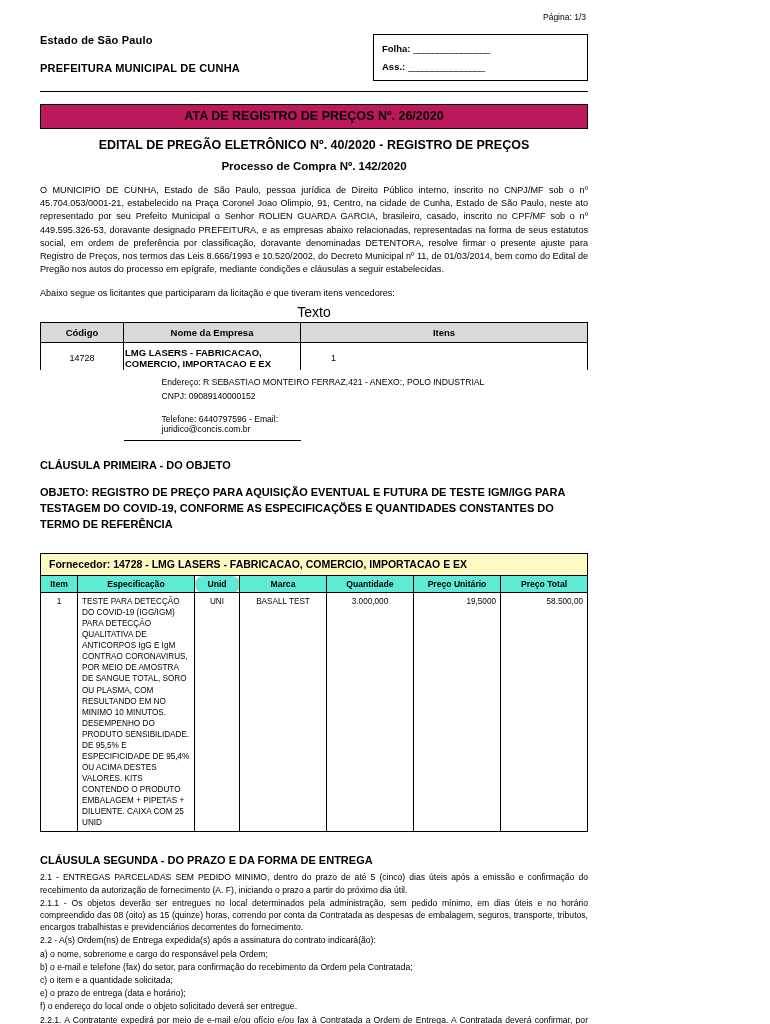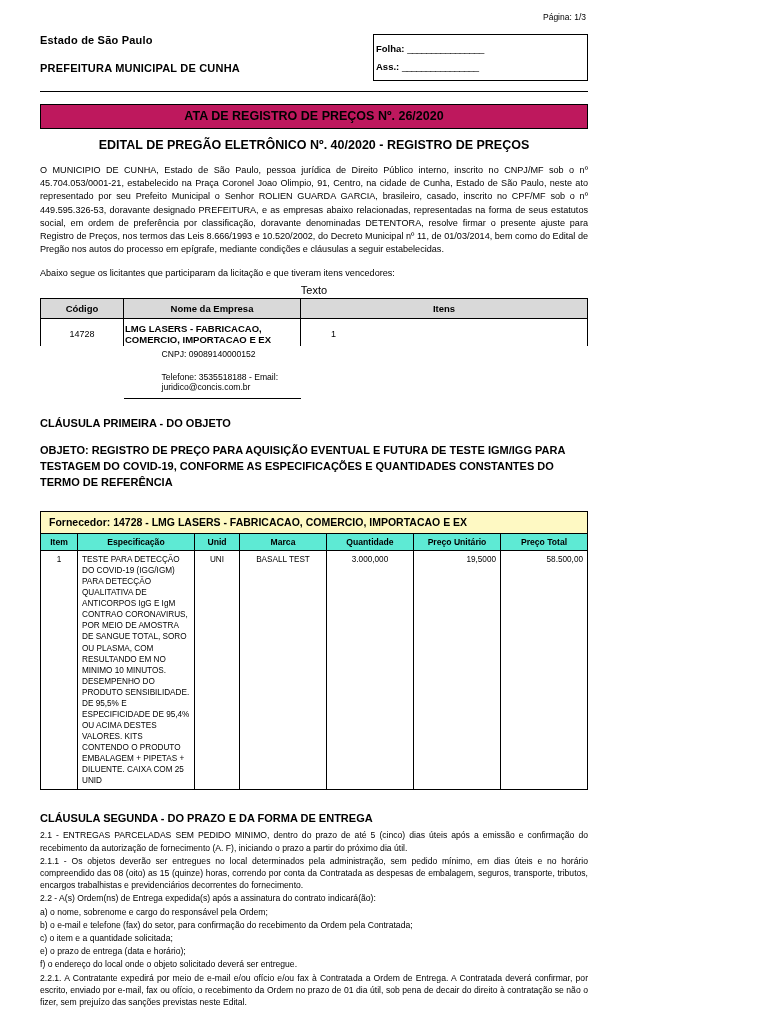--- a/index.html
+++ b/index.html
@@ -45,21 +45,21 @@
   .org-city {
     font-size: 11px;
     font-weight: bold;
     margin-top: 16px;
     letter-spacing: .2px;
   }
   .sign-box {
     border: 1px solid #000;
     width: 215px;
     box-sizing: border-box;
-    padding: 5px 8px 6px 2px;
+    padding: 5px 8px 6px 8px;
     font-size: 9.5px;
     font-weight: bold;
     margin-top: 6px;
   }
   .sign-line {
     margin: 3px 0 7px 0;
   }
   .sign-line:last-child { margin-bottom: 2px; }
   .sign-line .dots {
     font-weight: normal;
@@ -95,21 +95,21 @@
     line-height: 1.45;
     text-align: justify;
     margin-top: 12px;
   }
   .para-note {
     font-size: 9.1px;
     margin-top: 12px;
   }
   .texto-label {
     text-align: center;
-    font-size: 11px;
+    font-size: 14px;
     margin-top: 6px;
   }
   .emp-head th {
     background: #d9d9d9;
     font-weight: bold;
     text-align: center;
     font-size: 9.5px;
     padding: 4px 5px;
   }
   .emp-table {
@@ -193,21 +193,21 @@
   }
   table.items td {
     border: 1px solid #000;
     font-size: 8.2px;
     padding: 3px 4px;
     vertical-align: top;
     line-height: 1.35;
   }
   .c-item { width: 26px; text-align: center; }
   .c-esp { }
-  .c-unid { width: 34px; text-align: center; }
+  .c-unid { width: 34px; text-align: center; border-radius: 8px; }
   .c-marca { width: 76px; text-align: center; }
   .c-qtd { width: 76px; text-align: center; }
   .c-pu { width: 76px; text-align: right; }
   .c-pt { width: 76px; text-align: right; }
   .clause-body {
     font-size: 8.6px;
     line-height: 1.42;
     text-align: justify;
     margin-top: 5px;
   }
@@ -235,20 +235,21 @@
         <span>Ass.:</span>
         <span class="dots">________________</span>
       </div>
     </div>
   </div>
 
   <div class="rule"></div>
 
   <div class="title-band">ATA DE REGISTRO DE PREÇOS Nº. 26/2020</div>
   <div class="title-2">EDITAL DE PREGÃO ELETRÔNICO Nº. 40/2020 - REGISTRO DE PREÇOS</div>
+  <div class="title-3">Processo  de Compra Nº. 142/2020</div>
 
   <div class="para">O MUNICIPIO DE CUNHA, Estado de São Paulo, pessoa jurídica de Direito Público interno, inscrito no CNPJ/MF sob o nº 45.704.053/0001-21, estabelecido na Praça Coronel Joao Olimpio, 91, Centro, na cidade de Cunha, Estado de São Paulo, neste ato representado por seu Prefeito Municipal o Senhor ROLIEN GUARDA GARCIA, brasileiro, casado, inscrito no CPF/MF sob o nº 449.595.326-53, doravante designado PREFEITURA, e as empresas abaixo relacionadas, representadas na forma de seus estatutos social, em ordem de preferência por classificação, doravante denominadas DETENTORA, resolve firmar o presente ajuste para Registro de Preços, nos termos das Leis 8.666/1993 e 10.520/2002, do Decreto Municipal nº 11, de 01/03/2014, bem como do Edital de Pregão nos autos do processo em epígrafe, mediante condições e cláusulas a seguir estabelecidas.</div>
 
   <div class="para-note">Abaixo segue os licitantes que participaram da licitação e que tiveram itens vencedores:</div>
 
   <div class="texto-label">Texto</div>
 
   <table class="emp-table">
     <tbody>
       <tr class="emp-head">
@@ -256,25 +257,29 @@
         <th style="border:1px solid #000;">Nome da Empresa</th>
         <th style="border:1px solid #000;width:255px;">Itens</th>
       </tr>
       <tr>
         <td class="emp-code" style="border-top:none;border-bottom:none;">14728</td>
         <td class="emp-name" style="border:none;">LMG LASERS - FABRICACAO, COMERCIO, IMPORTACAO E EX</td>
         <td class="emp-items" style="border-top:none;border-bottom:none;">1</td>
       </tr>
       <tr>
         <td class="no-border-cell"></td>
+        <td class="emp-sub" style="border:none;" colspan="2">Endereço: R SEBASTIAO MONTEIRO FERRAZ,421 - ANEXO:, POLO INDUSTRIAL</td>
+      </tr>
+      <tr>
+        <td class="no-border-cell"></td>
         <td class="emp-sub2" style="border:none;" colspan="2">CNPJ: 09089140000152</td>
       </tr>
       <tr>
         <td class="no-border-cell" style="border-bottom:1px solid #000;"></td>
-        <td class="emp-tel" style="border:none;border-bottom:1px solid #000;">Telefone: 3535518188 - Email: juridico@concis.com.br</td>
+        <td class="emp-tel" style="border:none;border-bottom:1px solid #000;">Telefone: 6440797596 - Email: juridico@concis.com.br</td>
         <td class="no-border-cell" style="border-bottom:1px solid #000;"></td>
       </tr>
     </tbody>
   </table>
 
   <div class="clause-h">CLÁUSULA PRIMEIRA - DO OBJETO</div>
   <div class="objeto">OBJETO: REGISTRO DE PREÇO PARA AQUISIÇÃO EVENTUAL E FUTURA DE TESTE IGM/IGG PARA TESTAGEM DO COVID-19, CONFORME AS ESPECIFICAÇÕES E QUANTIDADES CONSTANTES DO TERMO DE REFERÊNCIA</div>
 
   <div class="forn-band">Fornecedor:  14728  -  LMG LASERS - FABRICACAO, COMERCIO, IMPORTACAO E EX</div>
   <table class="items">

